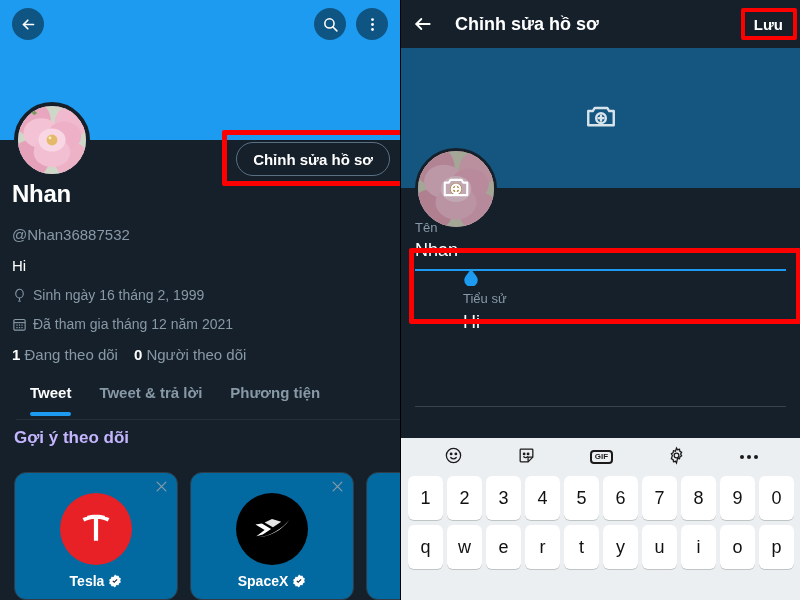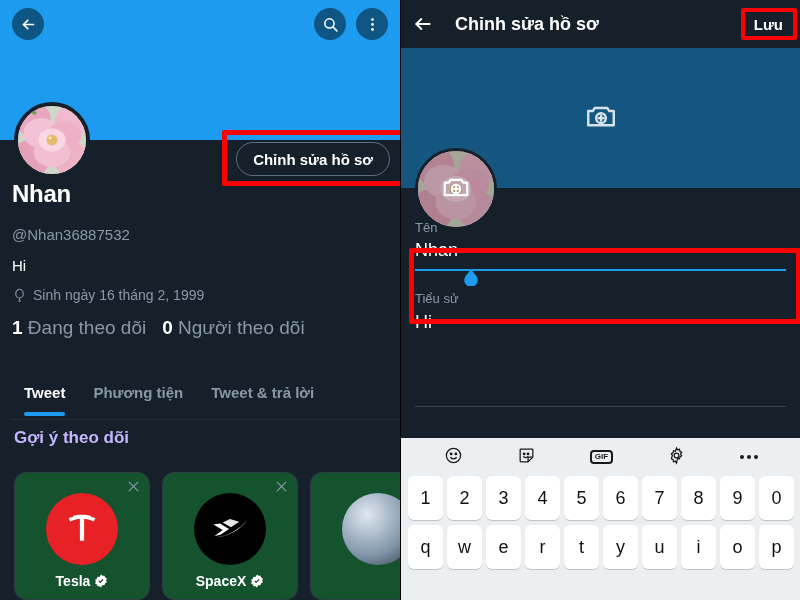--- a/index.html
+++ b/index.html
@@ -67,25 +67,25 @@
     z-index: 8;
     pointer-events: none;
   }
 
   .l-info { position: absolute; left: 12px; top: 180px; width: 380px; }
   .l-name { font-size: 24px; font-weight: 700; color: #fff; line-height: 1.18; letter-spacing: -0.3px; }
   .l-handle { font-size: 15px; color: #8899A6; margin-top: 18px; }
   .l-bio { font-size: 15px; color: #fff; margin-top: 14px; }
   .l-meta-row { display: flex; align-items: center; gap: 6px; margin-top: 13px; color: #8899A6; font-size: 14px; }
   .l-meta-row svg { flex: 0 0 auto; }
-  .l-stats { display: flex; gap: 16px; margin-top: 14px; font-size: 19px; color: #8899A6; }
+  .l-stats { display: flex; gap: 16px; margin-top: 14px; font-size: 15px; color: #8899A6; }
   .l-stats b { color: #fff; font-weight: 700; }
 
   .l-tabs {
-    position: absolute; left: 10px; top: 376px;
+    position: absolute; left: 16px; top: 376px;
     width: 400px; height: 44px;
     display: flex; align-items: flex-end;
     border-bottom: 1px solid #22303C;
     overflow: hidden;
   }
   .l-tab {
     font-size: 15px; color: #8899A6; font-weight: 700;
     padding: 8px 14px 0 14px;
     white-space: nowrap; position: relative; height: 43px;
   }
@@ -99,23 +99,23 @@
   .l-sugg-title {
     position: absolute; left: 14px; top: 428px;
     font-size: 17px; font-weight: 700; color: #c4b5fd;
   }
 
   .l-cards {
     position: absolute; left: 14px; top: 472px;
     display: flex; gap: 12px;
   }
   .acct-card {
-    width: 136px; height: 128px;
+    width: 164px; height: 128px;
     border: 1px solid #2F3B47; border-radius: 12px;
-    background: #14532d;
+    background: #0369a1;
     position: relative;
     display: flex; flex-direction: column; align-items: center;
     flex: 0 0 auto;
   }
   .card-x { position: absolute; right: 8px; top: 6px; color: #8899A6; }
   .card-logo {
     width: 72px; height: 72px; border-radius: 50%;
     margin-top: 20px;
     display: flex; align-items: center; justify-content: center;
   }
@@ -178,21 +178,21 @@
   .field-value { font-size: 18px; color: #fff; margin-top: 5px; }
   .field-underline {
     position: relative;
     height: 2px; background: #1D9BF0; margin-top: 8px;
   }
   .caret-handle {
     position: absolute; left: 56px; top: 1px;
     width: 0; height: 0;
   }
   .caret-handle svg { position: absolute; left: -9px; top: -2px; }
-  .field-bio { margin-top: 20px; }
+  .field-bio { margin-top: 20px; margin-left: 48px; }
   .field-bio .field-value { margin-top: 6px; }
   .r-divider {
     position: absolute; left: 14px; right: 14px; top: 406px;
     height: 1px; background: #38444D;
   }
   .hl-box-name {
     position: absolute; left: 8px; top: 248px;
     width: 392px; height: 76px;
     border: 5px solid #FF0000; border-radius: 2px;
     pointer-events: none; z-index: 9;
@@ -286,37 +286,45 @@
 
       <div class="l-meta-row">
         <svg width="15" height="15" viewBox="0 0 24 24" fill="none" stroke="currentColor" stroke-width="1.8">
           <ellipse cx="12" cy="9" rx="6" ry="7"></ellipse>
             <path d="M12 16v4"></path>
             <path d="M10 21h4"></path>
         </svg>
         <span>Sinh ngày 16 tháng 2, 1999</span>
       </div>
 
+      <div class="l-meta-row">
+        <svg width="15" height="15" viewBox="0 0 24 24" fill="none" stroke="currentColor" stroke-width="1.8">
+          <rect x="3" y="4" width="18" height="17" rx="2"></rect>
+            <path d="M3 9h18"></path>
+          <path d="M7 13h2M11 13h2M15 13h2M7 17h2M11 17h2M15 17h2"></path>
+        </svg>
+        <span>Đã tham gia tháng 12 năm 2021</span>
+      </div>
 
       <div class="l-stats">
         <div>
           <b>1</b>
           <span>Đang theo dõi</span>
         </div>
         <div>
           <b>0</b>
           <span>Người theo dõi</span>
         </div>
       </div>
     </div>
 
     <div class="l-tabs">
       <div class="l-tab active">Tweet</div>
+      <div class="l-tab">Tweet &amp; trả lời</div>
       <div class="l-tab">Phương tiện</div>
-      <div class="l-tab">Tweet &amp; trả lời</div>
     </div>
 
     <div class="l-sugg-title">Gợi ý theo dõi</div>
 
     <div class="l-cards">
 
       <div class="acct-card">
         <span class="card-x">
           <svg width="15" height="15" viewBox="0 0 24 24" fill="none" stroke="currentColor" stroke-width="2" stroke-linecap="round">
             <path d="M5 5l14 14M19 5L5 19"></path>

